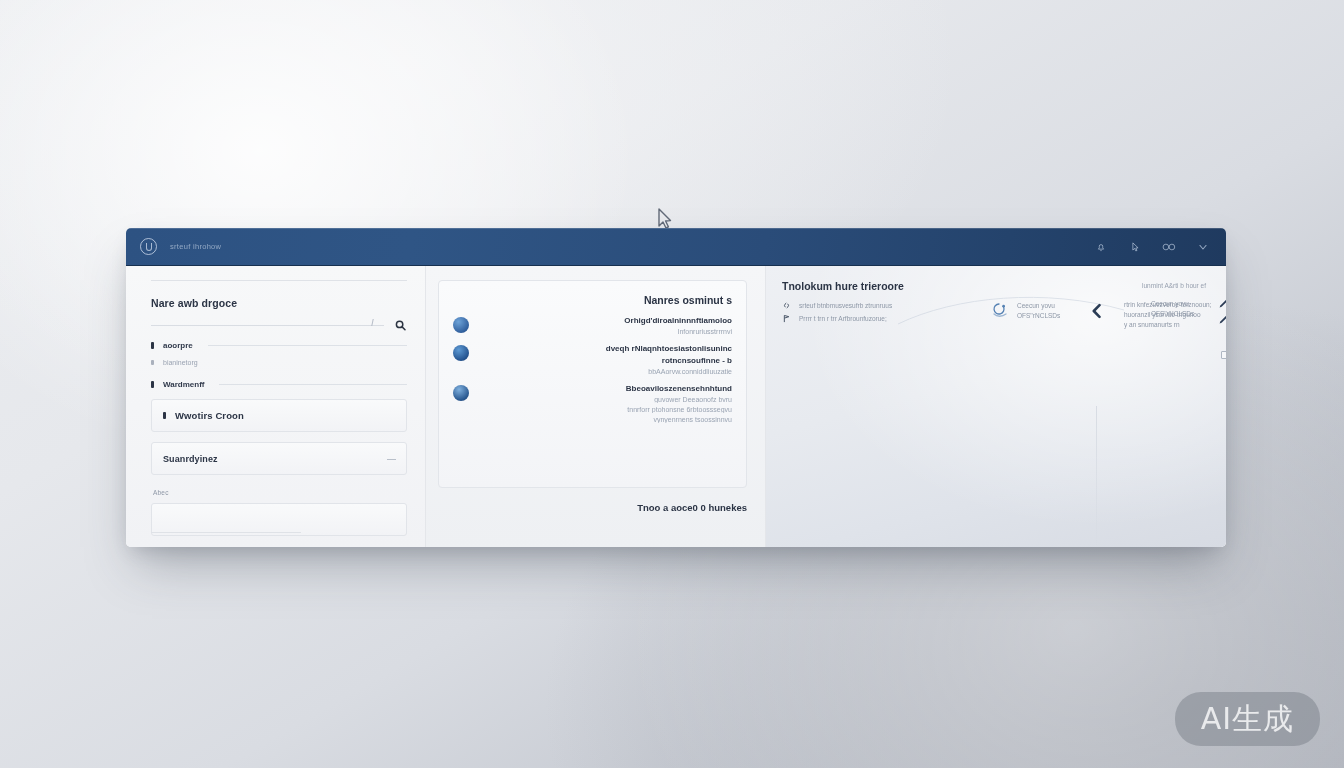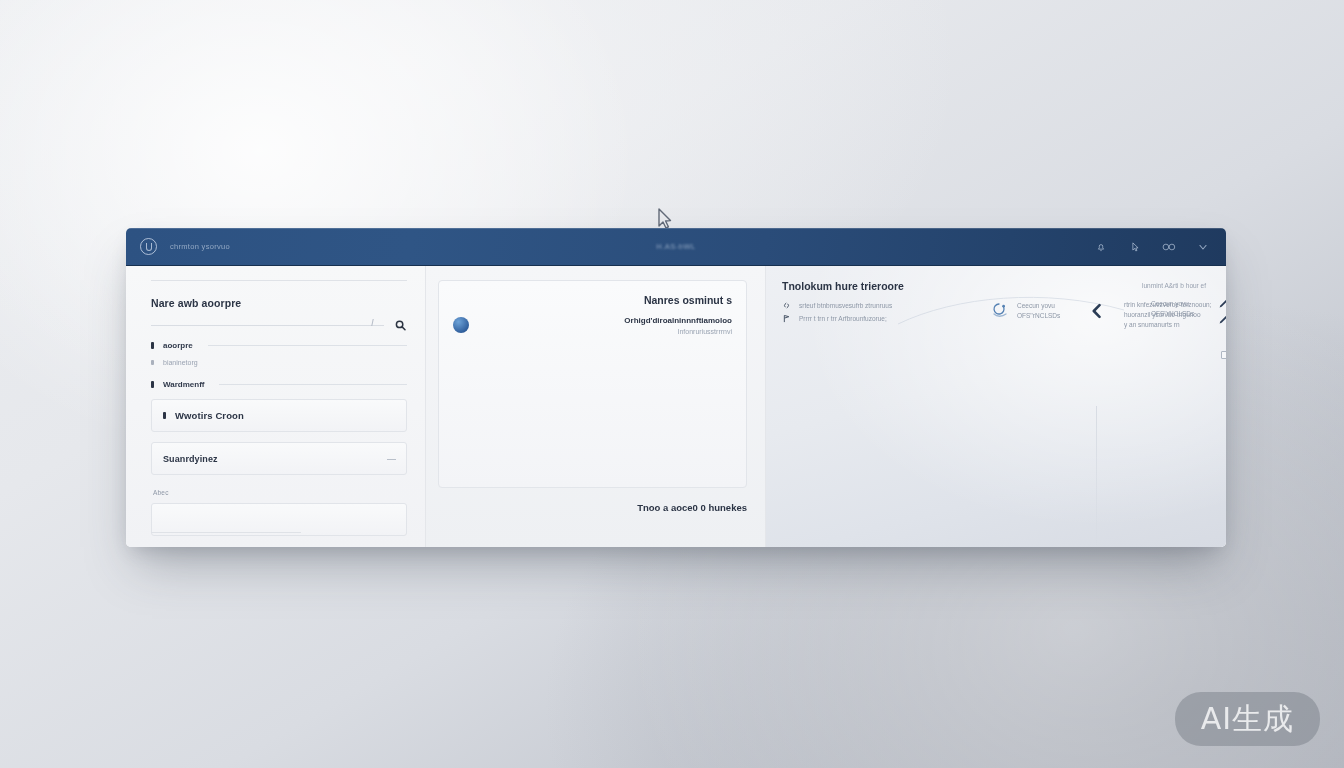--- a/index.html
+++ b/index.html
@@ -529,24 +529,23 @@
   </svg>
 
   <div id="app-window">
 
     <div id="titlebar">
 
       <div class="tb-left">
         <span class="logo-mark">
             <span></span>
           </span>
-        <span class="tb-brand">chrmton ysorvuo</span>
+        <span class="tb-brand">srteuf ihrohow</span>
       </div>
 
-      <div class="tb-center">H.AS-bWL</div>
 
       <div class="tb-right">
         <span class="tb-icon">
           <svg viewBox="0 0 14 14" width="12" height="12" fill="none" stroke="currentColor" stroke-width="1.1">
             <path d="M4 9.5 h6 l-1-1.6 V6.2 a2 2 0 0 0-4 0 v1.7 Z"></path>
             <path d="M6.2 11.2 h1.6"></path>
           </svg>
         </span>
         <span class="tb-icon">
           <svg viewBox="0 0 14 14" width="12" height="12" fill="none" stroke="currentColor" stroke-width="1.1" stroke-linejoin="round">
@@ -565,21 +564,21 @@
           </svg>
         </span>
       </div>
     </div>
 
     <div id="win-body">
 
       <div id="left-col">
         <div class="rule"></div>
 
-        <div class="blur-title">Nare awb aoorpre</div>
+        <div class="blur-title">Nare awb drgoce</div>
 
         <div class="search-row">
           <div class="search-line"></div>
           <svg class="magnifier-icon" viewBox="0 0 13 13" fill="none" stroke="#2c3442" stroke-width="1.5">
             <circle cx="5.6" cy="5.4" r="3.2"></circle>
             <path d="M8.1 7.9 L11 10.8" stroke-linecap="round"></path>
           </svg>
         </div>
 
         <div class="row-item">
@@ -625,21 +624,38 @@
 
 
           <div class="conv-item">
             <span class="avatar a1"></span>
             <span class="conv-lines">
               <span class="conv-title" style="display:block">Orhigd'diroalninnnftiamoloo</span>
               <span class="conv-sub" style="display:block">Infonruriusstrrrnvi</span>
             </span>
           </div>
 
-
+          <div class="conv-item">
+            <span class="avatar a2"></span>
+            <span class="conv-lines">
+              <span class="conv-title" style="display:block">dveqh rNlaqnhtoesiastonlisuninc</span>
+              <span class="conv-title" style="display:block;margin-top:3px;">rotncnsoufinne -  b</span>
+              <span class="conv-sub" style="display:block">bbAAorvw.conniddliuuzatie</span>
+            </span>
+          </div>
+
+          <div class="conv-item">
+            <span class="avatar a3"></span>
+            <span class="conv-lines">
+              <span class="conv-title" style="display:block">Bbeoaviloszenensehnhtund</span>
+              <span class="conv-sub" style="display:block">guvower Deeaonofz bvru</span>
+              <span class="conv-sub" style="display:block">tnnrforr ptohonsne 6rbtoosssegvu</span>
+              <span class="conv-sub" style="display:block">vynyenrnens tsoossinnvu</span>
+            </span>
+          </div>
         </div>
 
         <div class="mid-foot">Tnoo a aoce0 0 hunekes</div>
       </div>
 
       <div id="right-col">
 
         <div class="right-top">
           <span class="right-head">Tnolokum hure trieroore</span>
           <span class="right-note">lunmint A&amp;rti b hour ef</span>

